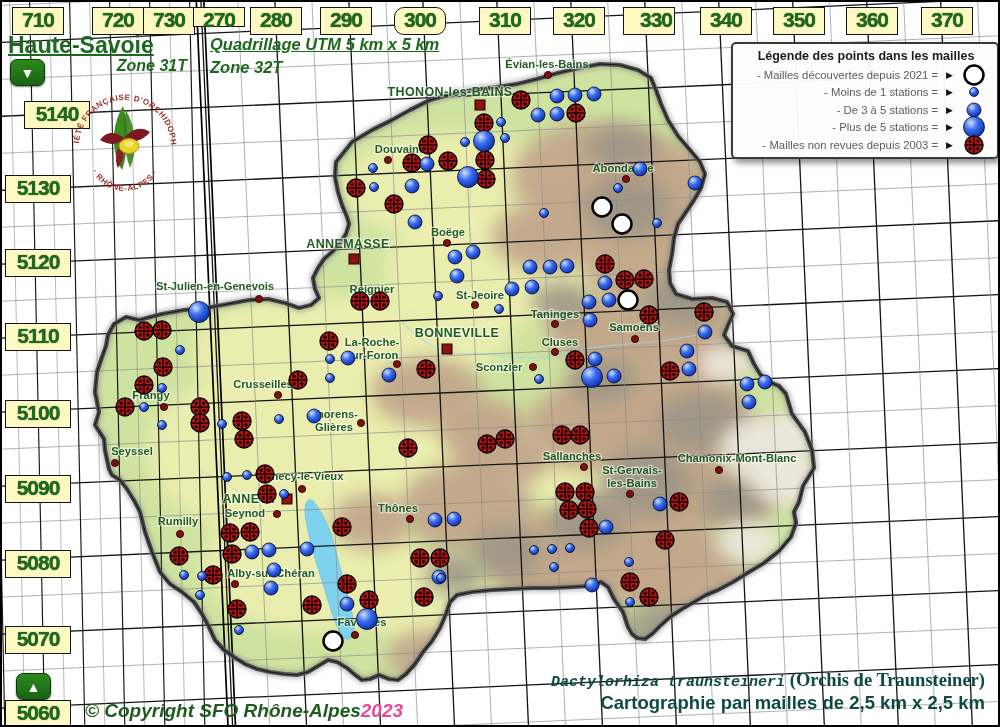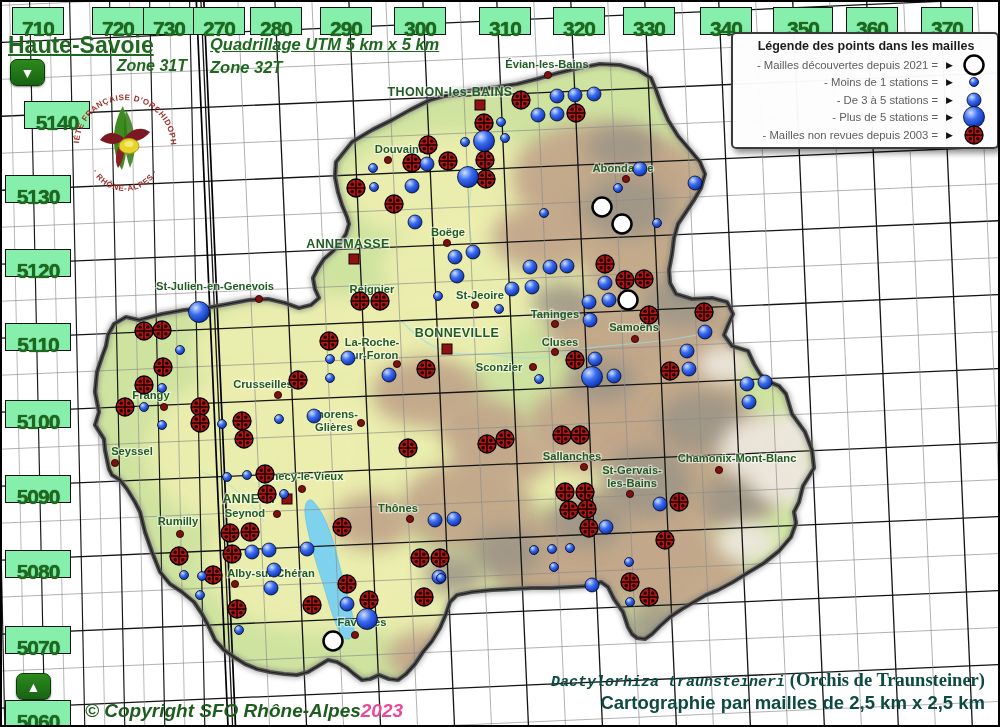--- a/index.html
+++ b/index.html
@@ -1,38 +1,38 @@
 <!DOCTYPE html>
 <html><head>
 <meta charset="utf-8">
 <style>
   html,body{margin:0;padding:0;background:#888;}
   *{box-sizing:border-box;}
   .stage{position:relative;width:1000px;height:727px;background:#fff;border:2px solid #000;
          overflow:hidden;font-family:"Liberation Sans",sans-serif;}
   #map-svg{position:absolute;left:0;top:0;}
   
-  .axis-box{position:absolute;background:#86efac;border:1.6px solid #141414;color:#1d691d;
+  .axis-box{position:absolute;background:#fef9c3;border:1.6px solid #141414;color:#1d691d;
     font-weight:bold;font-size:21px;line-height:24px;text-align:center;letter-spacing:-1px;
-    text-shadow:0 0 1px #0a3c0a;padding:9px 2px;}
+    text-shadow:0 0 1px #0a3c0a;padding:0 2px;}
   
   .hdr{position:absolute;color:#1d691d;font-weight:bold;white-space:nowrap;}
   .hdr-region{left:6px;top:30px;font-size:23px;text-decoration:underline;text-decoration-thickness:2px;}
   .hdr-zone31{left:5px;top:55px;width:180px;text-align:right;font-size:16px;font-style:italic;}
   .hdr-grid{left:208px;top:33px;font-size:16.5px;font-style:italic;text-decoration:underline;}
   .hdr-zone32{left:208px;top:56px;font-size:16.5px;font-style:italic;}
   
   .nav-btn{position:absolute;width:35px;height:27px;background:linear-gradient(#2c8a1e,#186312);
     border:1.5px solid #0b3a08;border-radius:7px;display:flex;align-items:center;justify-content:center;
     cursor:pointer;box-shadow:0 1px 2px rgba(0,0,0,.5);}
   .nav-btn span{color:#fff;font-size:14px;line-height:14px;}
   .btn-down{left:8px;top:57px;}
   .btn-up{left:14px;top:671px;}
   
-  .legend{position:absolute;left:729px;top:30px;width:268px;background:rgba(253,253,253,.97);
+  .legend{position:absolute;left:729px;top:40px;width:268px;background:rgba(253,253,253,.97);
     border:2px solid #3a3a3a;border-radius:5px;box-shadow:3px 4px 6px rgba(0,0,0,.45);
     padding:4px 6px 3px 8px;z-index:30;}
   .lg-title{font-size:12.5px;font-weight:bold;color:#1c1c1c;text-align:center;margin:1px 0 3px 0;}
   .lg-row{display:flex;align-items:center;height:17.5px;}
   .lg-label{flex:1;text-align:right;font-size:11.3px;color:#5d5d5d;padding-right:8px;}
   .lg-arrow{font-size:9px;color:#111;padding-right:4px;}
   .lg-sym{width:34px;display:flex;justify-content:center;}
   
   .copyright{position:absolute;left:83px;top:698px;font-size:19px;font-weight:bold;font-style:italic;
     color:#1d5c1d;white-space:nowrap;}
@@ -982,29 +982,29 @@
     <div>
       <span class="latin">Dactylorhiza traunsteineri</span><span class="common"> (Orchis de Traunsteiner)</span>
     </div>
     <div class="carto">Cartographie par mailles de 2,5 km x 2,5 km</div>
   </div>
 
   <div id="axis-layer">
       <div class="axis-box" style="left: 10px; top: 5px; width: 52px; height: 28px;">710</div>
       <div class="axis-box" style="left: 90px; top: 5px; width: 52px; height: 28px;">720</div>
       <div class="axis-box" style="left: 141px; top: 5px; width: 52px; height: 28px;">730</div>
-      <div class="axis-box" style="left: 191px; top: 5px; width: 52px; height: 28px;">270</div>
+      <div class="axis-box" style="left: 191px; top: 5px; width: 52px; height: 20px;">270</div>
       <div class="axis-box" style="left: 248px; top: 5px; width: 52px; height: 28px;">280</div>
       <div class="axis-box" style="left: 318px; top: 5px; width: 52px; height: 28px;">290</div>
-      <div class="axis-box" style="left: 392px; top: 5px; width: 52px; height: 28px;">300</div>
+      <div class="axis-box" style="left: 392px; top: 5px; width: 52px; height: 28px; border-radius: 10px;">300</div>
       <div class="axis-box" style="left: 477px; top: 5px; width: 52px; height: 28px;">310</div>
       <div class="axis-box" style="left: 551px; top: 5px; width: 52px; height: 28px;">320</div>
-      <div class="axis-box" style="left: 621px; top: 5px; width: 52px; height: 28px;">330</div>
+      <div class="axis-box" style="left: 621px; top: 5px; width: 52px; height: 28px; text-align: right;">330</div>
       <div class="axis-box" style="left: 698px; top: 5px; width: 52px; height: 28px;">340</div>
-      <div class="axis-box" style="left: 771px; top: 5px; width: 60px; height: 28px;">350</div>
+      <div class="axis-box" style="left: 771px; top: 5px; width: 52px; height: 28px;">350</div>
       <div class="axis-box" style="left: 844px; top: 5px; width: 52px; height: 28px;">360</div>
       <div class="axis-box" style="left: 919px; top: 5px; width: 52px; height: 28px;">370</div>
       <div class="axis-box" style="left: 3px; top: 99px; width: 66px; height: 28px; margin-left: 19px;">5140</div>
       <div class="axis-box" style="left: 3px; top: 173px; width: 66px; height: 28px;">5130</div>
       <div class="axis-box" style="left: 3px; top: 247px; width: 66px; height: 28px;">5120</div>
       <div class="axis-box" style="left: 3px; top: 321px; width: 66px; height: 28px;">5110</div>
       <div class="axis-box" style="left: 3px; top: 398px; width: 66px; height: 28px;">5100</div>
       <div class="axis-box" style="left: 3px; top: 473px; width: 66px; height: 28px;">5090</div>
       <div class="axis-box" style="left: 3px; top: 548px; width: 66px; height: 28px;">5080</div>
       <div class="axis-box" style="left: 3px; top: 624px; width: 66px; height: 28px;">5070</div>

